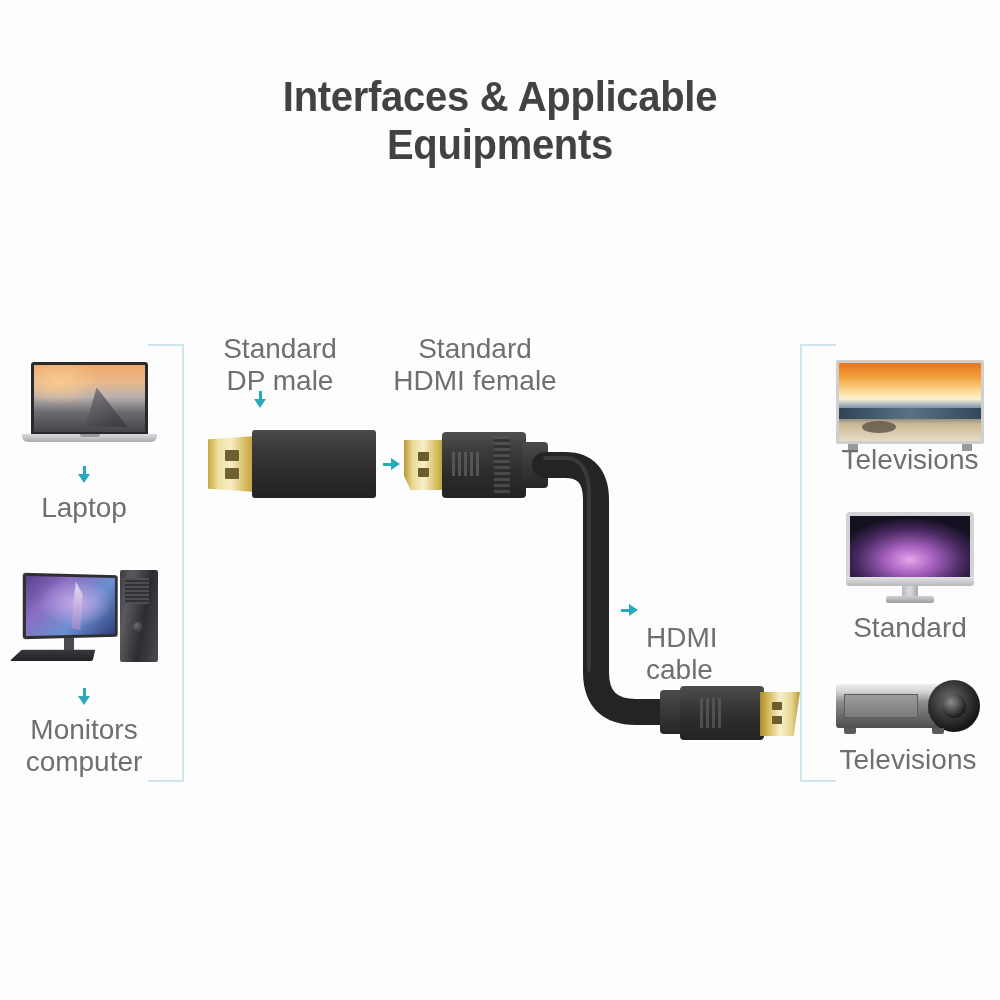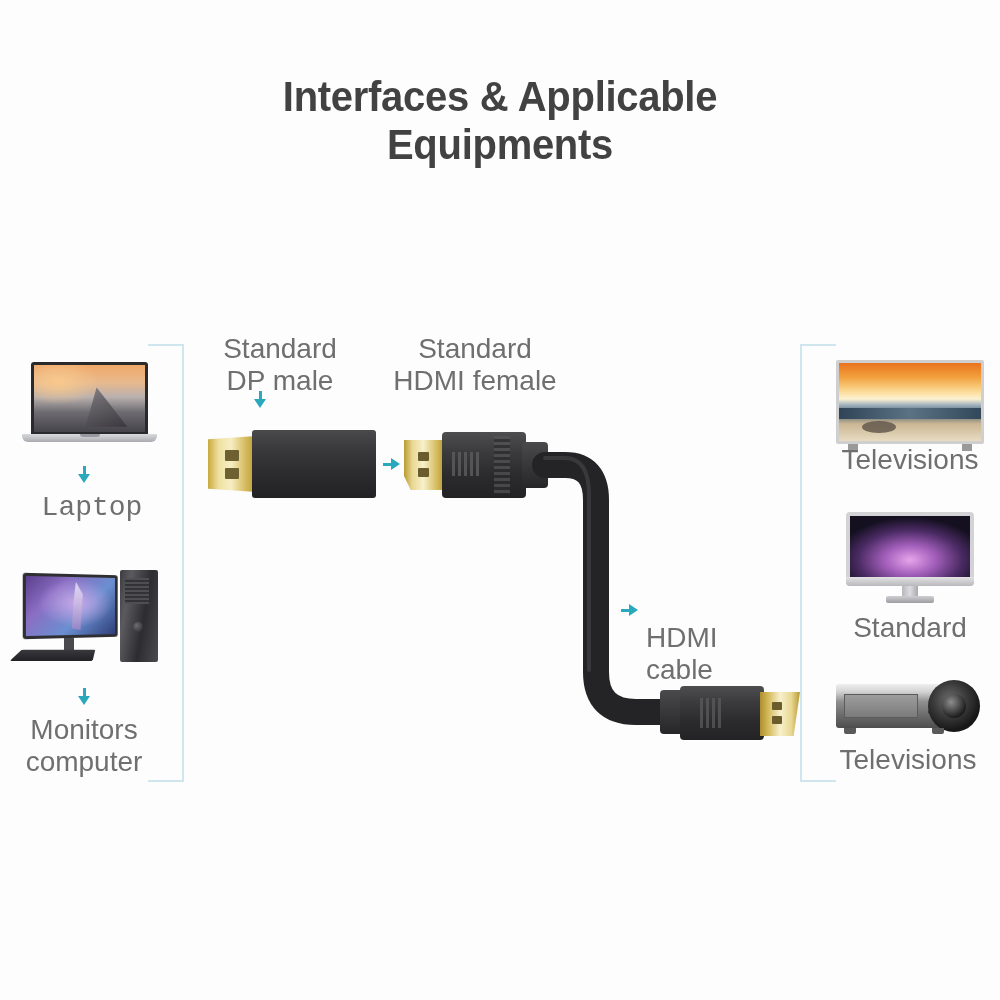--- a/index.html
+++ b/index.html
@@ -379,21 +379,21 @@
 
   <div class="device" id="laptop-art">
     <div id="laptop-screen">
       <div id="laptop-wall"></div>
     </div>
     <div id="laptop-base"></div>
     <div id="laptop-notch"></div>
   </div>
   <div class="arrow-stem-v" style="left:83px; top:466px;"></div>
   <div class="arrow-down" style="left:78px; top:474px;"></div>
-  <div class="label" style="left:8px; top:492px; width:168px;font-family:Liberation Mono, monospace;">Laptop</div>
+  <div class="label" style="left:0px; top:492px; width:168px;">Laptop</div>
 
   <div class="device" id="desktop-art">
     <div id="dt-monitor">
       <div id="dt-wall"></div>
     </div>
     <div id="dt-stand"></div>
     <div id="dt-foot"></div>
     <div id="dt-tower"></div>
     <div id="dt-keyboard"></div>
   </div>

